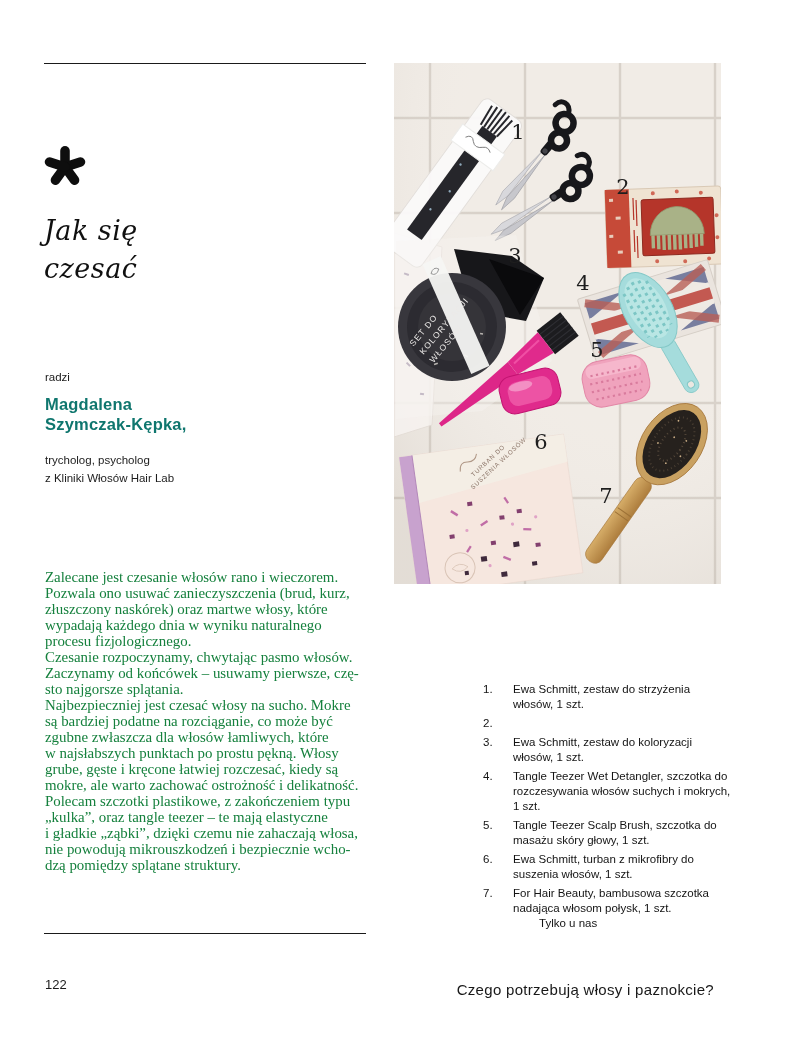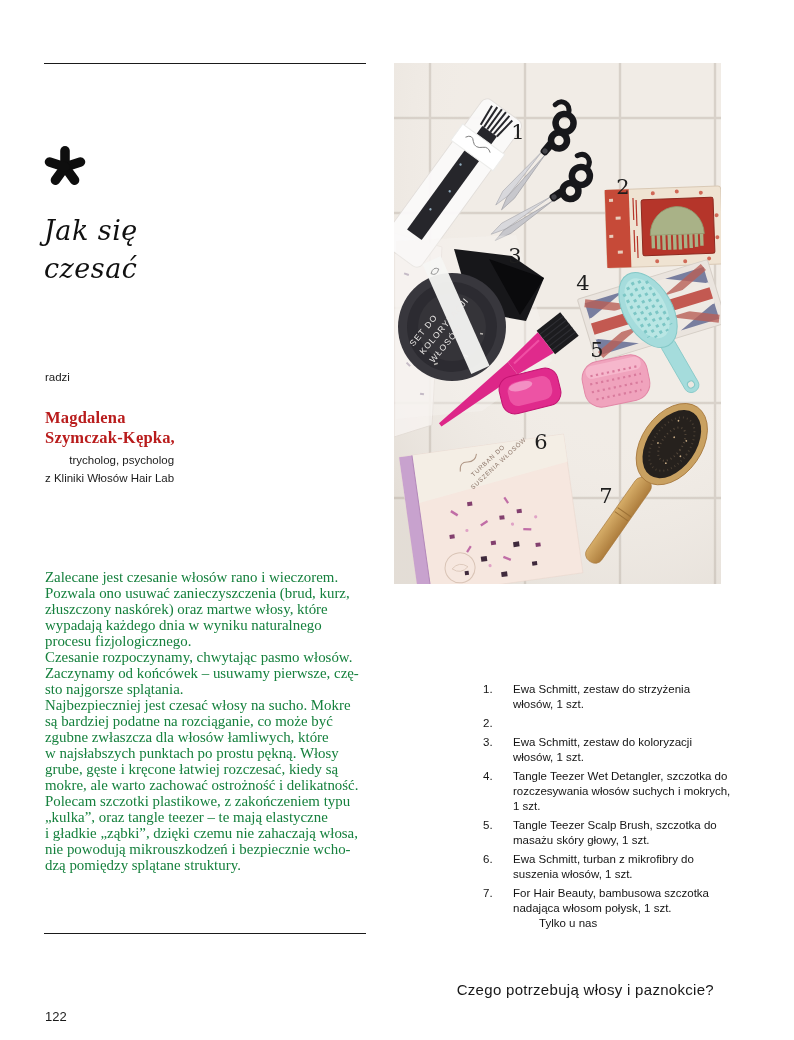--- a/index.html
+++ b/index.html
@@ -7,33 +7,33 @@
         font-family:"Liberation Sans",sans-serif;color:#161616;}
   .abs{position:absolute;}
   .rule{height:1px;background:#1a1a1a;}
   .rule-top{left:44px;top:63px;width:322px;}
   .rule-bottom{left:44px;top:933px;width:322px;}
   .asterisk{left:44px;top:146px;}
   .title{left:44px;top:212px;font-family:"DejaVu Serif","Liberation Serif",serif;
          font-style:italic;font-size:27px;line-height:38px;letter-spacing:.5px;
          color:#101010;white-space:pre-line;}
   .kicker{left:45px;top:371px;font-size:11.5px;color:#1c1c1c;}
-  .author{left:45px;top:408px;font-family:Liberation Serif, serif;font-weight:700;
-          font-size:16.5px;line-height:19.5px;letter-spacing:.2px;color:#b91c1c;white-space:pre-line;}
-  .creds{left:45px;top:451px;font-size:11.5px;line-height:18px;color:#1c1c1c;white-space:pre-line;text-align:right;}
+  .author{left:45px;top:395px;font-family:Liberation Sans, sans-serif;font-weight:700;
+          font-size:16.5px;line-height:19.5px;letter-spacing:.2px;color:#0f766e;white-space:pre-line;}
+  .creds{left:45px;top:451px;font-size:11.5px;line-height:18px;color:#1c1c1c;white-space:pre-line;}
   .body-text{left:45px;top:569px;width:356px;font-family:"Liberation Serif",serif;
              font-size:14.9px;line-height:16px;color:#15803d;white-space:pre-line;}
   .photo{left:394px;top:63px;width:327px;height:521px;}
   .products{left:470px;top:682px;width:262px;}
   .product-item{display:flex;margin-bottom:4px;font-size:11.5px;line-height:15px;color:#141414;}
   .p-num{flex:none;width:30px;padding-left:13px;box-sizing:content-box;}
   .p-text{width:220px;}
   .p-brand,.p-note{font-weight:400;}
   .p-note{display:block;margin-left:26px;}
-  .page-num{left:45px;top:977px;font-size:13px;color:#1a1a1a;margin-top:32px;}
+  .page-num{left:45px;top:977px;font-size:13px;color:#1a1a1a;}
   .footer-title{left:45px;right:80px;top:981px;text-align:right;
                 font-family:Liberation Sans, sans-serif;font-size:15px;
                 letter-spacing:.3px;color:#181818;}
   .marker{font-family:"DejaVu Serif",serif;font-size:21px;fill:#1e1e1e;text-anchor:middle;}
   .bowl-label{font-family:"Liberation Sans",sans-serif;font-size:8.5px;fill:#eceae8;letter-spacing:1.1px;}
   .turban-label{font-family:"Liberation Sans",sans-serif;font-size:6.2px;fill:#8c7568;letter-spacing:.8px;}
 </style>
 </head>
 <body>
 

